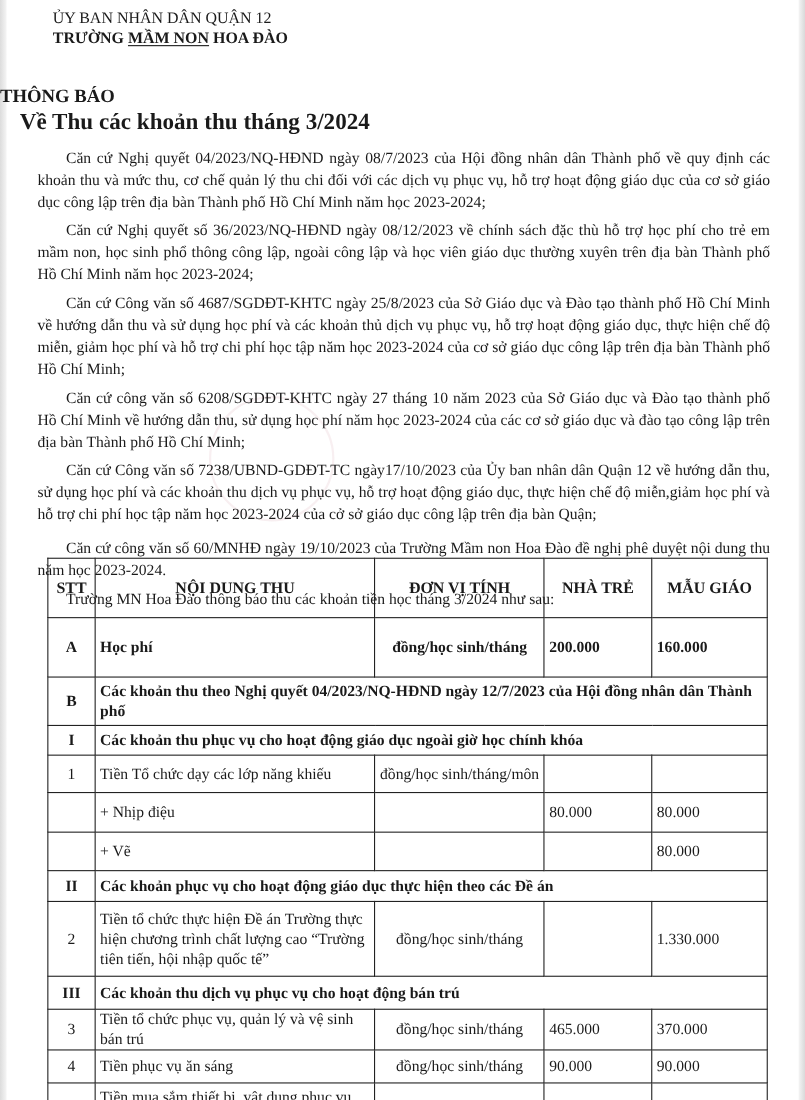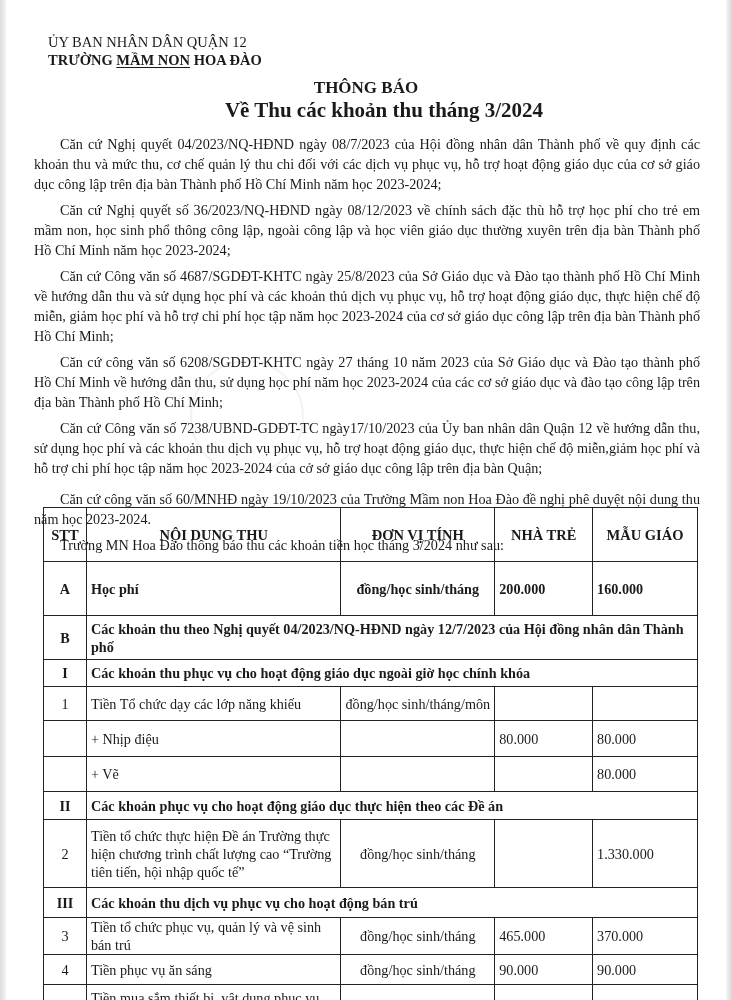--- a/index.html
+++ b/index.html
@@ -6,24 +6,24 @@
   body {
     width: 732px; height: 1000px; overflow: hidden;
     background: #ffffff;
     font-family: "Liberation Serif", "DejaVu Serif", serif;
     color: #1a1a1a;
     position: relative;
   }
   .edge-left { position: absolute; left: 0; top: 0; width: 6px; height: 1000px; background: linear-gradient(90deg, #dcdcdc, #f5f5f5); }
   .edge-right { position: absolute; right: 0; top: 0; width: 6px; height: 1000px; background: linear-gradient(90deg, #f5f5f5, #d8d8d8); }
   .page { position: absolute; left: 0; top: 0; width: 732px; height: 1000px; }
-  .agency { position: absolute; left: 48px; top: 33px; font-size: 14.5px; line-height: 18px; }
+  .agency { position: absolute; left: 48px; top: 8px; font-size: 14.5px; line-height: 18px; }
   .agency .line2 { font-weight: bold; }
   .agency .line2 u { text-decoration: underline; text-underline-offset: 2px; }
-  .title { position: absolute; left: 0; width: 732px; text-align: center; font-weight: bold; }
+  .title { position: absolute; left: 0; width: 732px; text-align: left; font-weight: bold; }
   .title.t1 { top: 78px; font-size: 17px; }
   .title.t2 { top: 98px; font-size: 21px; margin-left: 18px; }
   .body-text { position: absolute; left: 34px; width: 666px; font-size: 14.2px; line-height: 20px; text-align: justify; }
   .body-text p { margin: 0 0 6px 0; text-indent: 26px; }
   .body-text p.tight { margin-bottom: 11px; }
   table.fees {
     position: absolute; left: 43px; top: 507px;
     border-collapse: collapse; width: 655px;
     font-size: 14.2px;
   }

